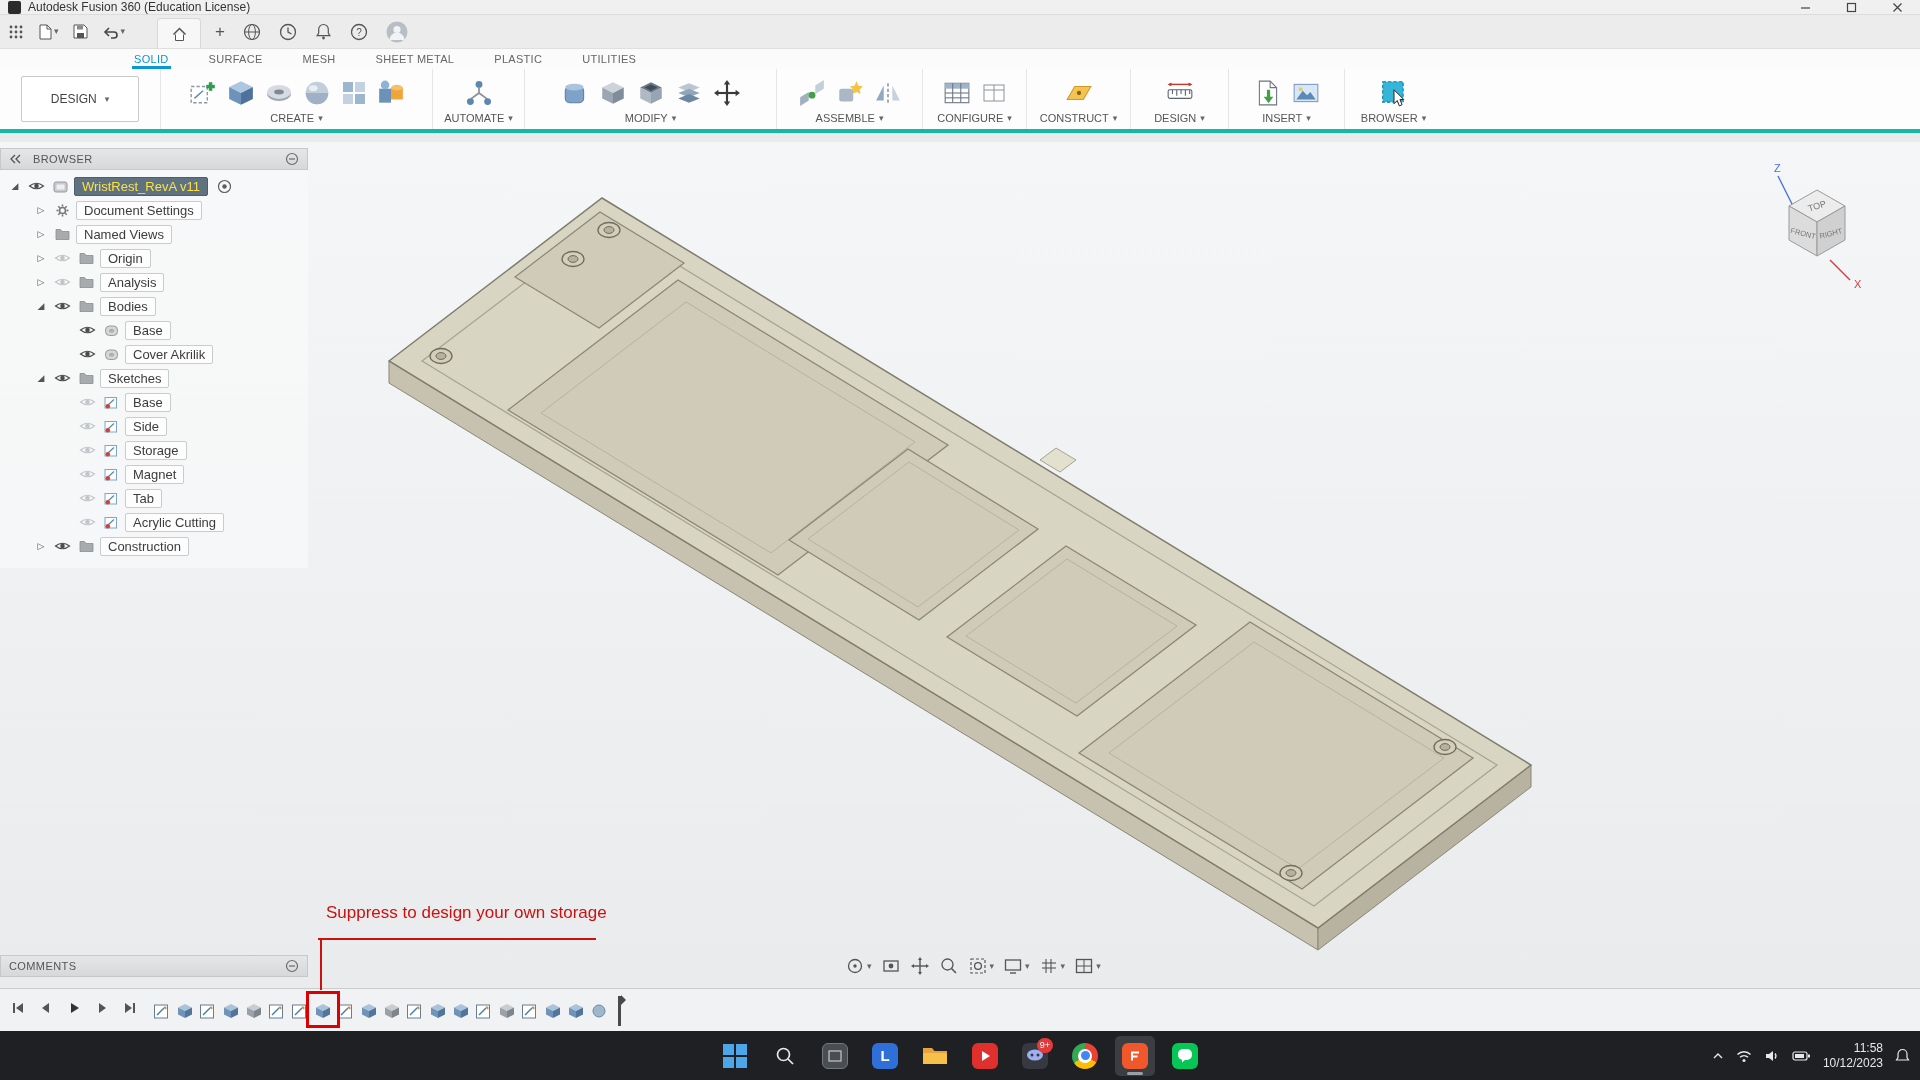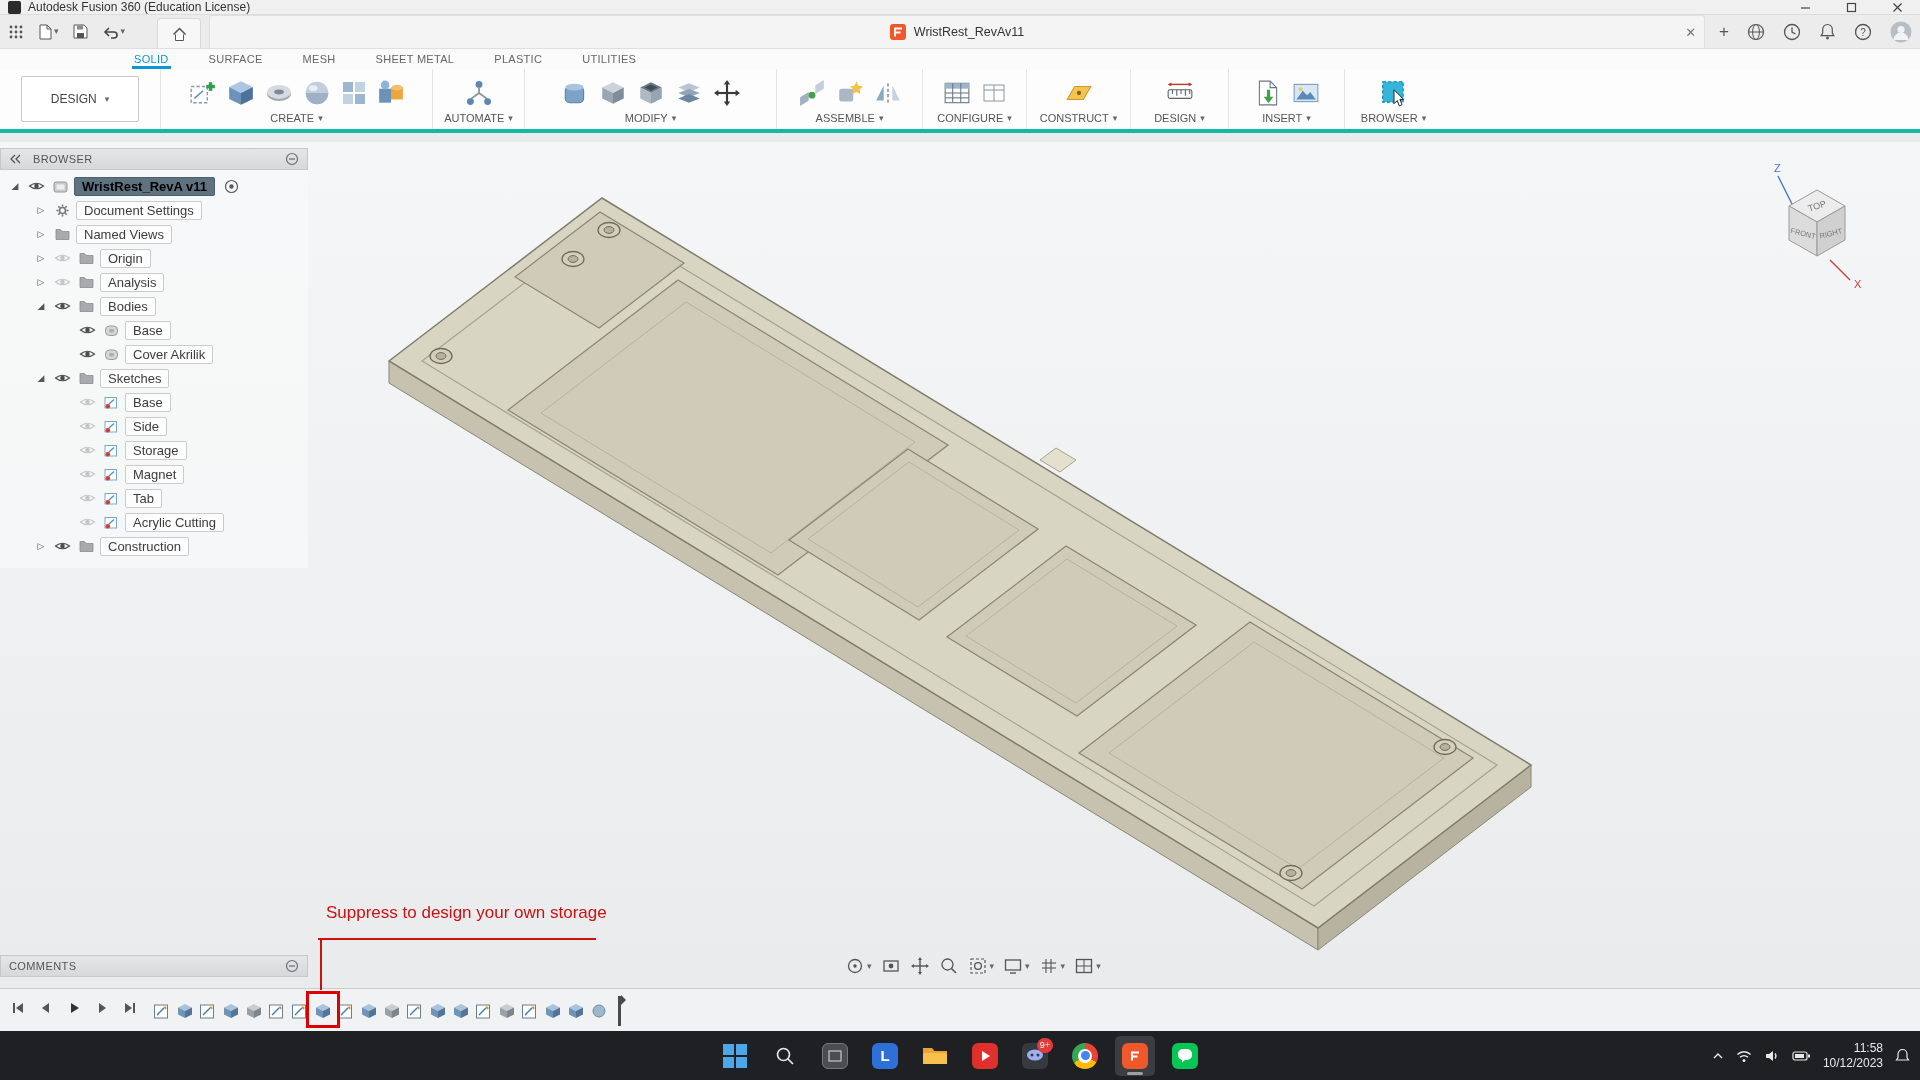--- a/index.html
+++ b/index.html
@@ -48,21 +48,21 @@
   
   .browser{position:absolute;left:0;top:6px;width:308px;background:rgba(248,249,250,.72)}
   .panelhead{height:22px;background:linear-gradient(#e4e6e8,#d6d8da);border:1px solid #c6c8ca;display:flex;align-items:center;gap:12px;padding:0 8px;font-size:11px;color:#555;letter-spacing:.4px}
   .panelhead .ph-right{margin-left:auto}
   .br-rows{padding:4px 0 10px}
   .br-row{height:24px;display:flex;align-items:center;gap:5px}
   .br-arrow{width:14px;font-size:9px;color:#555;text-align:center}
   .br-eye{display:flex;width:19px;justify-content:center}
   .br-type{display:flex;width:18px;justify-content:center}
   .br-label{border:1px solid #c9cccf;background:rgba(255,255,255,.75);border-radius:2px;padding:1px 7px;font-size:13px;color:#3c3c3c;white-space:nowrap}
-  .br-label-root{background:#5e7280;border-color:#4e5f6b;color:#000000;font-weight:bold}
+  .br-label-root{background:#5e7280;border-color:#4e5f6b;color:#fde047;font-weight:normal}
   .br-target{margin-left:4px}
 
   
   .navbar{position:absolute;left:845px;top:814px;display:flex;align-items:center;gap:9px}
   .nvi{display:flex;align-items:center;gap:2px;color:#555}
 
   
   .comments{position:absolute;left:0;top:813px;width:308px}
 
   
@@ -158,30 +158,20 @@
         </svg>
         <span class="caret">▾</span>
       </span>
   </div>
   <div class="homebtn">
       <svg width="17" height="16">
         <path d="M2.5 8.5 L8.5 2.5 L14.5 8.5" fill="none" stroke="#555" stroke-width="1.5"></path>
         <path d="M4.5 8.5 v6 h8 v-6" fill="#fff" stroke="#555"></path>
       </svg>
     </div>
-  <div class="tabstrip">
-    <div class="doctab">
-      <svg width="16" height="16">
-          <rect width="16" height="16" rx="3" fill="#f0582b"></rect>
-          <path d="M5 12.5 V4.5 h7 M5 8.5 h5.5" stroke="#fff" stroke-width="1.8" fill="none"></path>
-        </svg>
-      <span>WristRest_RevAv11</span>
-    </div>
-    <span class="tabclose">✕</span>
-  </div>
   <div class="appbar-right">
     <span class="plusbtn">+</span>
     <span>
         <svg width="18" height="18">
           <circle cx="9" cy="9" r="7.5" fill="none" stroke="#555" stroke-width="1.2"></circle>
           <ellipse cx="9" cy="9" rx="3.4" ry="7.5" fill="none" stroke="#555"></ellipse>
           <line x1="1.5" y1="9" x2="16.5" y2="9" stroke="#555"></line>
         </svg>
       </span>
     <span>

